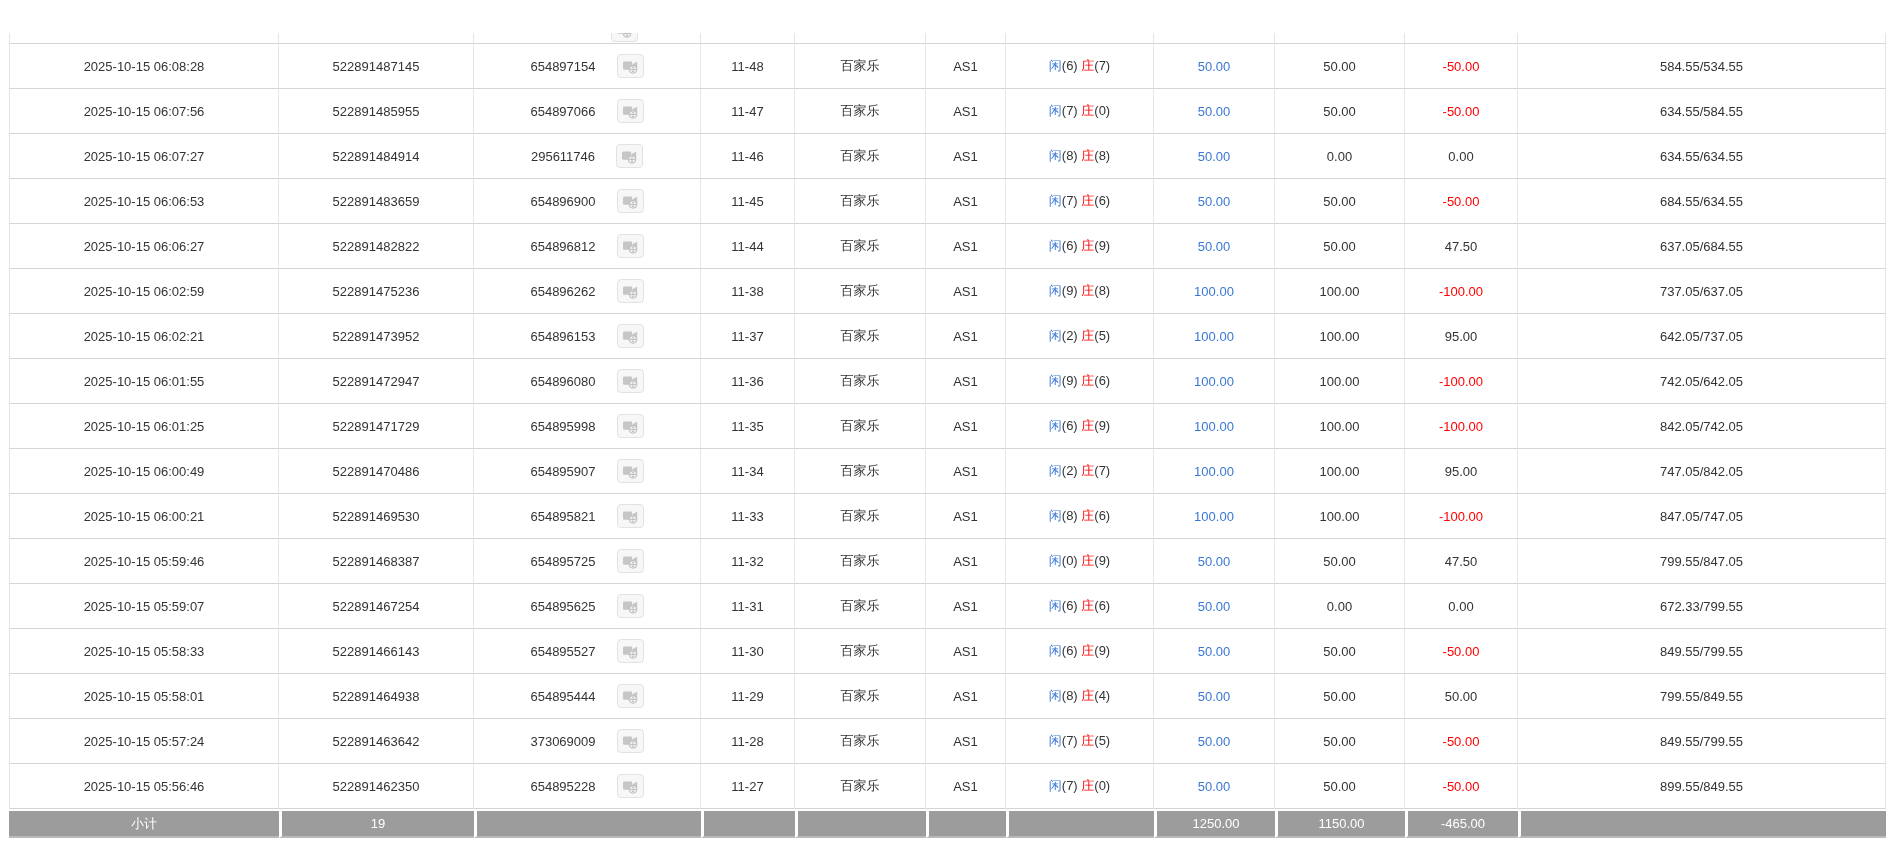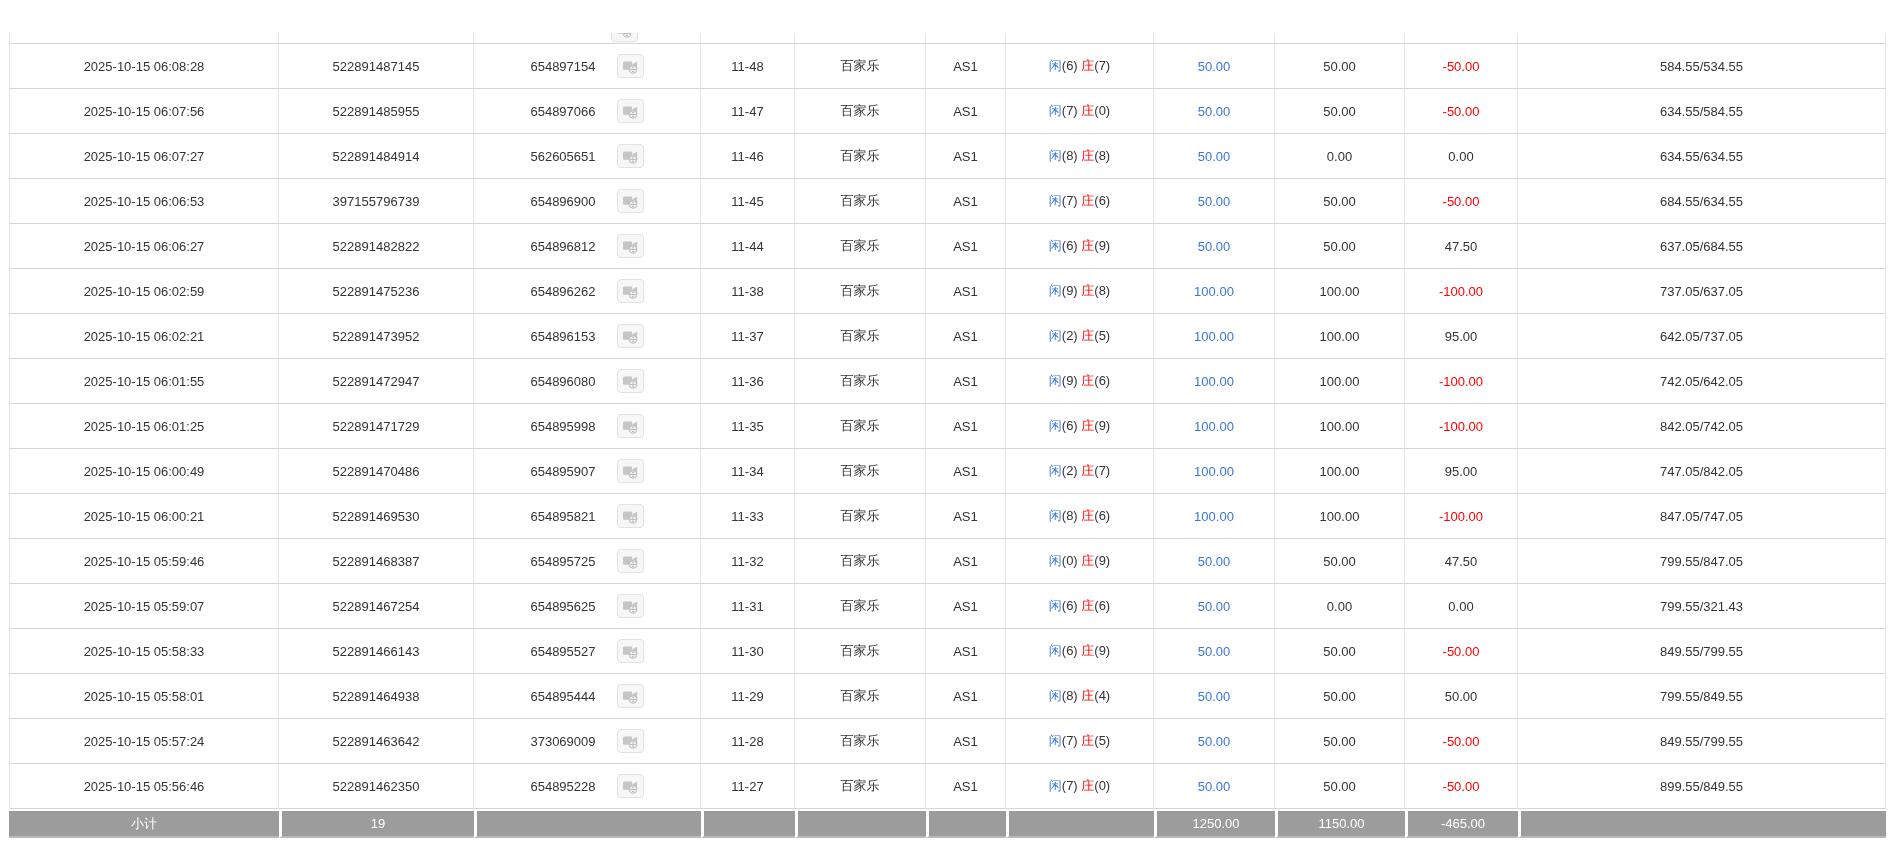--- a/index.html
+++ b/index.html
@@ -166,21 +166,21 @@
     <td><a class="amount-link">50.00</a></td>
     <td>50.00</td>
     <td class="numeric neg">-50.00</td>
     <td>634.55/584.55</td>
   </tr>
         <tr class="data-row">
     <td>2025-10-15 06:07:27</td>
     <td>522891484914</td>
     <td>
       <span class="cellwrap">
-        <span>562605651</span>
+        <span>295611746</span>
         <button class="icon-btn">
           <svg width="17" height="15" viewBox="0 0 20 18">
             <rect x="1" y="3" width="11" height="10" rx="1.5" fill="#c6c6c6"></rect>
             <path d="M12.5 6 L18 3.2 V12.8 L12.5 10 Z" fill="#c6c6c6"></path>
             <circle cx="13" cy="12.5" r="4.6" fill="#f2f2f2" stroke="#b2b2b2"></circle>
             <circle cx="13" cy="12.5" r="1" fill="#ababab"></circle>
             <circle cx="13" cy="9.9" r="0.9" fill="#ababab"></circle>
             <circle cx="15.4" cy="12.5" r="0.9" fill="#ababab"></circle>
             <circle cx="13" cy="15.1" r="0.9" fill="#ababab"></circle>
             <circle cx="10.6" cy="12.5" r="0.9" fill="#ababab"></circle>
@@ -195,21 +195,21 @@
       <span class="xian">闲</span><span>(8)</span>
       <span class="zhuang">庄</span><span>(8)</span>
     </td>
     <td><a class="amount-link">50.00</a></td>
     <td>0.00</td>
     <td class="numeric">0.00</td>
     <td>634.55/634.55</td>
   </tr>
         <tr class="data-row">
     <td>2025-10-15 06:06:53</td>
-    <td>397155796739</td>
+    <td>522891483659</td>
     <td>
       <span class="cellwrap">
         <span>654896900</span>
         <button class="icon-btn">
           <svg width="17" height="15" viewBox="0 0 20 18">
             <rect x="1" y="3" width="11" height="10" rx="1.5" fill="#c6c6c6"></rect>
             <path d="M12.5 6 L18 3.2 V12.8 L12.5 10 Z" fill="#c6c6c6"></path>
             <circle cx="13" cy="12.5" r="4.6" fill="#f2f2f2" stroke="#b2b2b2"></circle>
             <circle cx="13" cy="12.5" r="1" fill="#ababab"></circle>
             <circle cx="13" cy="9.9" r="0.9" fill="#ababab"></circle>
@@ -511,21 +511,21 @@
     <td>11-31</td>
     <td>百家乐</td>
     <td>AS1</td>
     <td>
       <span class="xian">闲</span><span>(6)</span>
       <span class="zhuang">庄</span><span>(6)</span>
     </td>
     <td><a class="amount-link">50.00</a></td>
     <td>0.00</td>
     <td class="numeric">0.00</td>
-    <td>799.55/321.43</td>
+    <td>672.33/799.55</td>
   </tr>
         <tr class="data-row">
     <td>2025-10-15 05:58:33</td>
     <td>522891466143</td>
     <td>
       <span class="cellwrap">
         <span>654895527</span>
         <button class="icon-btn">
           <svg width="17" height="15" viewBox="0 0 20 18">
             <rect x="1" y="3" width="11" height="10" rx="1.5" fill="#c6c6c6"></rect>

